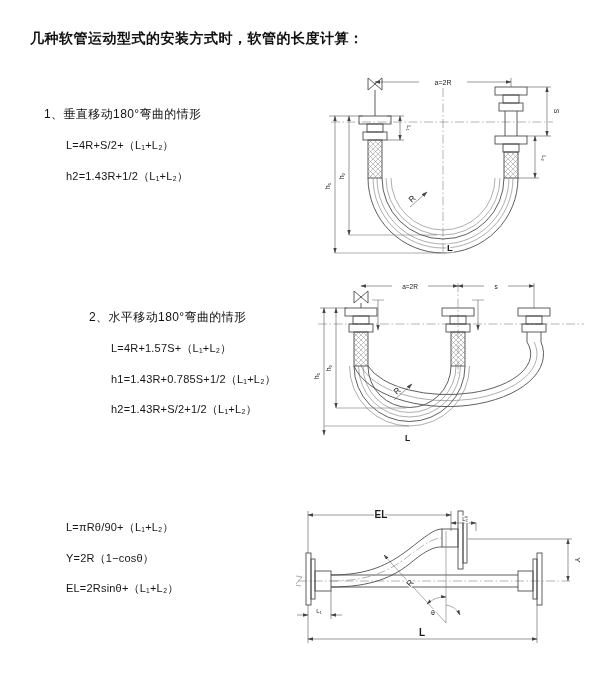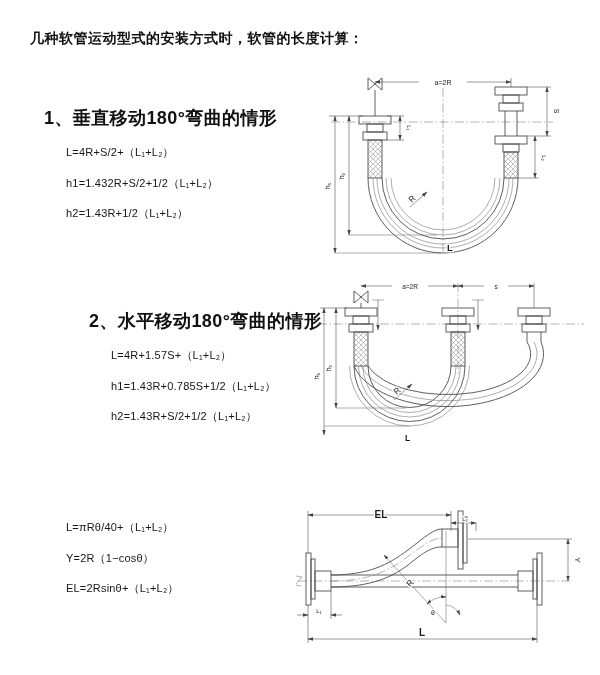--- a/index.html
+++ b/index.html
@@ -5,21 +5,21 @@
   html,body{margin:0;padding:0;}
   body{
     width:600px;height:675px;background:#ffffff;position:relative;overflow:hidden;
     font-family:"Liberation Sans","DejaVu Sans",sans-serif;color:#1b1b1b;
   }
   .page-title{
     position:absolute;left:30px;top:30px;font-size:14px;font-weight:bold;
     letter-spacing:.5px;color:#111;
   }
   .section{position:absolute;left:44px;width:270px;}
-  .sec-heading{font-size:18px;font-weight:bold;color:#111;margin:0 0 7px 0;letter-spacing:.4px;}
+  .sec-heading{font-size:12px;font-weight:normal;color:#111;margin:0 0 7px 0;letter-spacing:.4px;}
   .formula{font-size:11px;color:#161616;margin-left:22px;line-height:30.5px;white-space:nowrap;letter-spacing:.2px;}
   .diagram{position:absolute;}
   
   svg .ln{stroke:#4d4d4d;fill:none;stroke-width:0.9;}
   svg .thin{stroke:#6a6a6a;fill:none;stroke-width:0.55;}
   svg .dim{stroke:#555;fill:none;stroke-width:0.6;}
   svg .cl{stroke:#777;fill:none;stroke-width:0.55;stroke-dasharray:9 2.5 1.5 2.5;}
   svg .hatchrect{stroke:#4d4d4d;stroke-width:0.9;}
   svg text{
     font-family:"Liberation Sans","DejaVu Sans",sans-serif;fill:#1c1c1c;
@@ -27,33 +27,32 @@
   }
 </style>
 </head>
 <body>
 
 <div class="page-title">几种软管运动型式的安装方式时，软管的长度计算：</div>
 
 <div class="section" style="top:106px;">
   <div class="sec-heading">1、垂直移动180°弯曲的情形</div>
   <div class="formula">L=4R+S/2+（L₁+L₂）</div>
-  <div class="formula">h1=1.432R+S/2+1/2（L₁+L₂）</div>
   <div class="formula">h2=1.43R+1/2（L₁+L₂）</div>
 </div>
 
 <div class="section" style="top:309px;margin-left:45px;">
   <div class="sec-heading">2、水平移动180°弯曲的情形</div>
   <div class="formula">L=4R+1.57S+（L₁+L₂）</div>
   <div class="formula">h1=1.43R+0.785S+1/2（L₁+L₂）</div>
   <div class="formula">h2=1.43R+S/2+1/2（L₁+L₂）</div>
 </div>
 
 <div class="section" style="top:512px;">
-  <div class="formula">L=πRθ/40+（L₁+L₂）</div>
+  <div class="formula">L=πRθ/90+（L₁+L₂）</div>
   <div class="formula">Y=2R（1−cosθ）</div>
   <div class="formula">EL=2Rsinθ+（L₁+L₂）</div>
 </div>
 
 <svg class="diagram" style="left:313px;top:74px;" width="265" height="182" viewBox="0 0 265 182">
   <defs>
     <pattern id="hx1" width="5" height="5" patternUnits="userSpaceOnUse">
       <path d="M0,5 L5,0 M0,0 L5,5" stroke="#8a8a8a" stroke-width="0.5"></path>
     </pattern>
     <marker id="ar1" viewBox="0 0 10 6" markerWidth="10" markerHeight="6" refX="9" refY="3" orient="auto-start-reverse">

